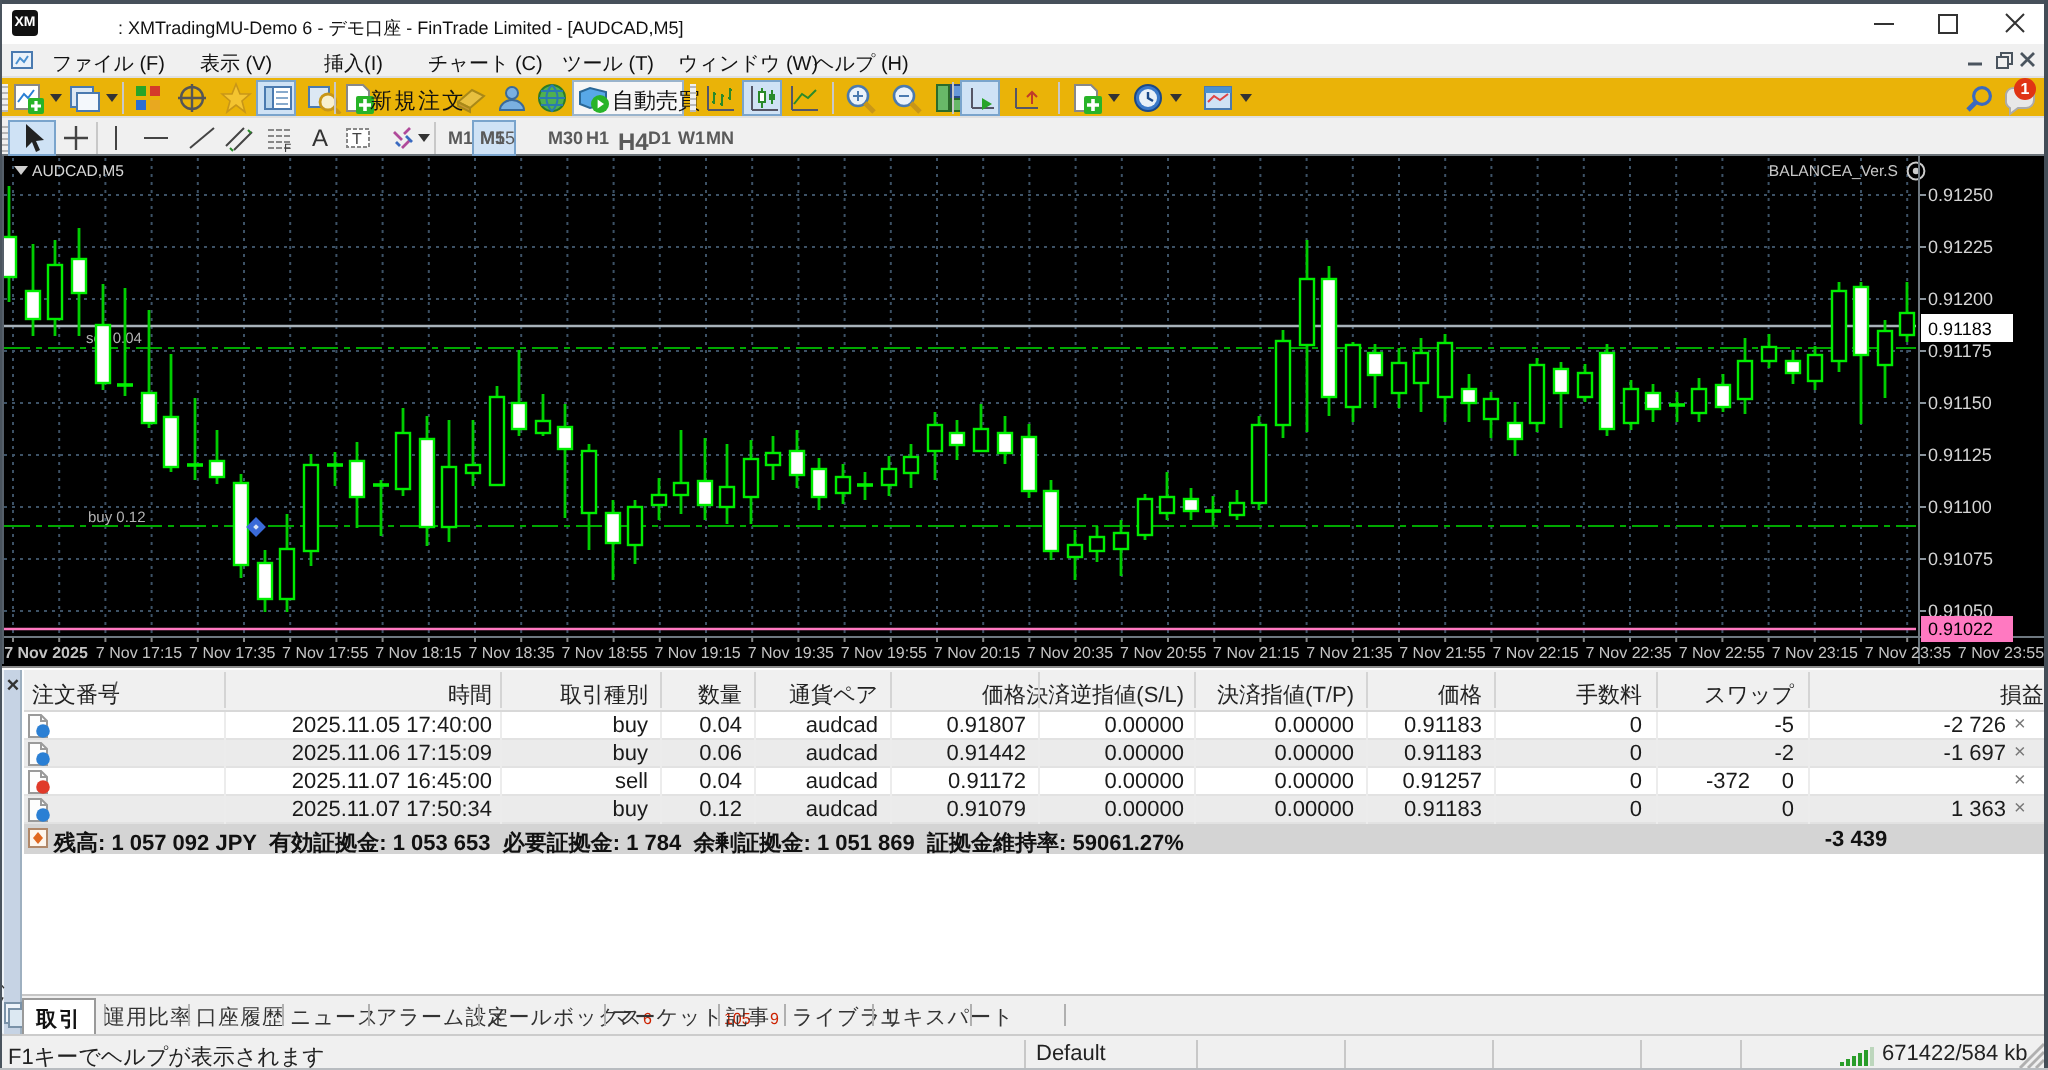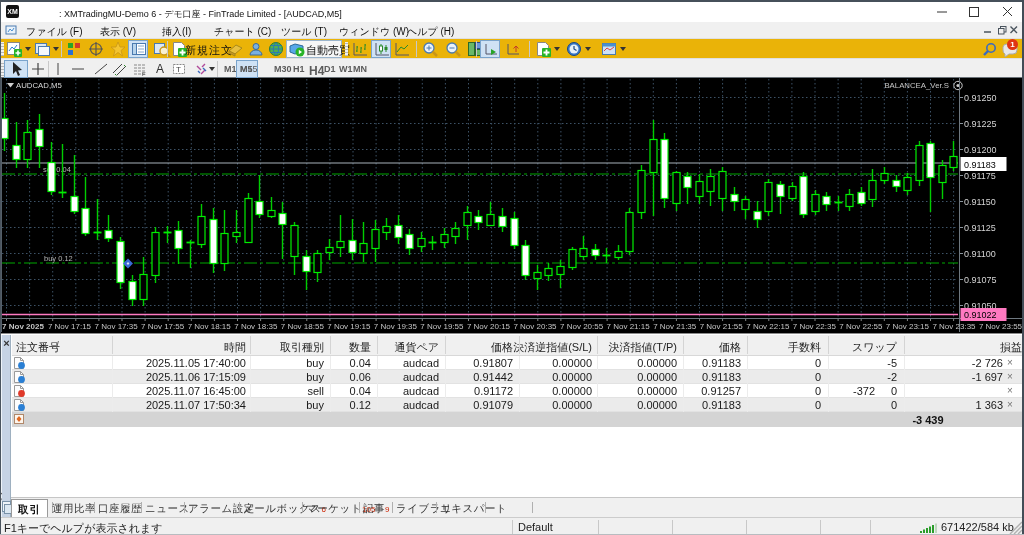--- a/index.html
+++ b/index.html
@@ -684,20 +684,21 @@
     <div style="position:absolute;left:597px;top:64px;width:1px;height:14px;background:#ececec"></div>
     <div style="position:absolute;left:683px;top:64px;width:1px;height:14px;background:#ececec"></div>
     <div style="position:absolute;left:747px;top:64px;width:1px;height:14px;background:#ececec"></div>
     <div style="position:absolute;left:828px;top:64px;width:1px;height:14px;background:#ececec"></div>
     <div style="position:absolute;left:904px;top:64px;width:1px;height:14px;background:#ececec"></div>
     <div style="position:absolute;left:12px;top:78px;width:1012px;height:15px;background:#d4d4d4"></div>
     <svg style="position:absolute;left:13px;top:79px" width="12" height="12">
       <rect x="1.5" y="1.5" width="9" height="9" fill="#fdf6ee" stroke="#b0886a"></rect>
       <path d="M6 3 L8.5 6 L6 9 L3.5 6 Z" fill="#e06820"></path>
     </svg>
+    <div style="position:absolute;left:27px;top:80px;font-size:11px;font-weight:bold;color:#111">残高: 1 057 092 JPY&nbsp;&nbsp;有効証拠金: 1 053 653&nbsp;&nbsp;必要証拠金: 1 784&nbsp;&nbsp;余剰証拠金: 1 051 869&nbsp;&nbsp;証拠金維持率: 59061.27%</div>
     <div style="position:absolute;left:853px;top:80px;width:150px;text-align:center;font-size:11px;font-weight:bold;color:#111">-3 439</div>
   </div>
 <div style="position:absolute;left:0;top:497px;width:1024px;height:20px;background:#f0f0f0;border-top:1px solid #c6c6c6">
     <div style="position:absolute;left:0;top:-64px;width:11px;height:83px;background:linear-gradient(90deg,#eef3f8 0 2px,#c6d3e4 2px);border-right:1px solid #9eb0c0"></div>
     <div style="position:absolute;left:-17px;top:-6px;width:44px;transform:rotate(-90deg);font-size:9px;color:#333;text-align:center">ターミナル</div>
     <svg style="position:absolute;left:1px;top:2px" width="13" height="15">
       <rect x="1.5" y="1.5" width="8" height="10" fill="#eef4fa" stroke="#7a92a8"></rect>
       <rect x="3.5" y="4.5" width="8" height="9" fill="#dce8f2" stroke="#7a92a8"></rect>
     </svg>
     <div style="position:absolute;left:11px;top:1px;width:37px;height:18px;background:#ffffff;border:1px solid #9a9a9a;border-bottom:none;text-align:center;padding-top:3px;white-space:nowrap;font-size:10.5px;color:#111;font-weight:bold;letter-spacing:1px">取引</div>

